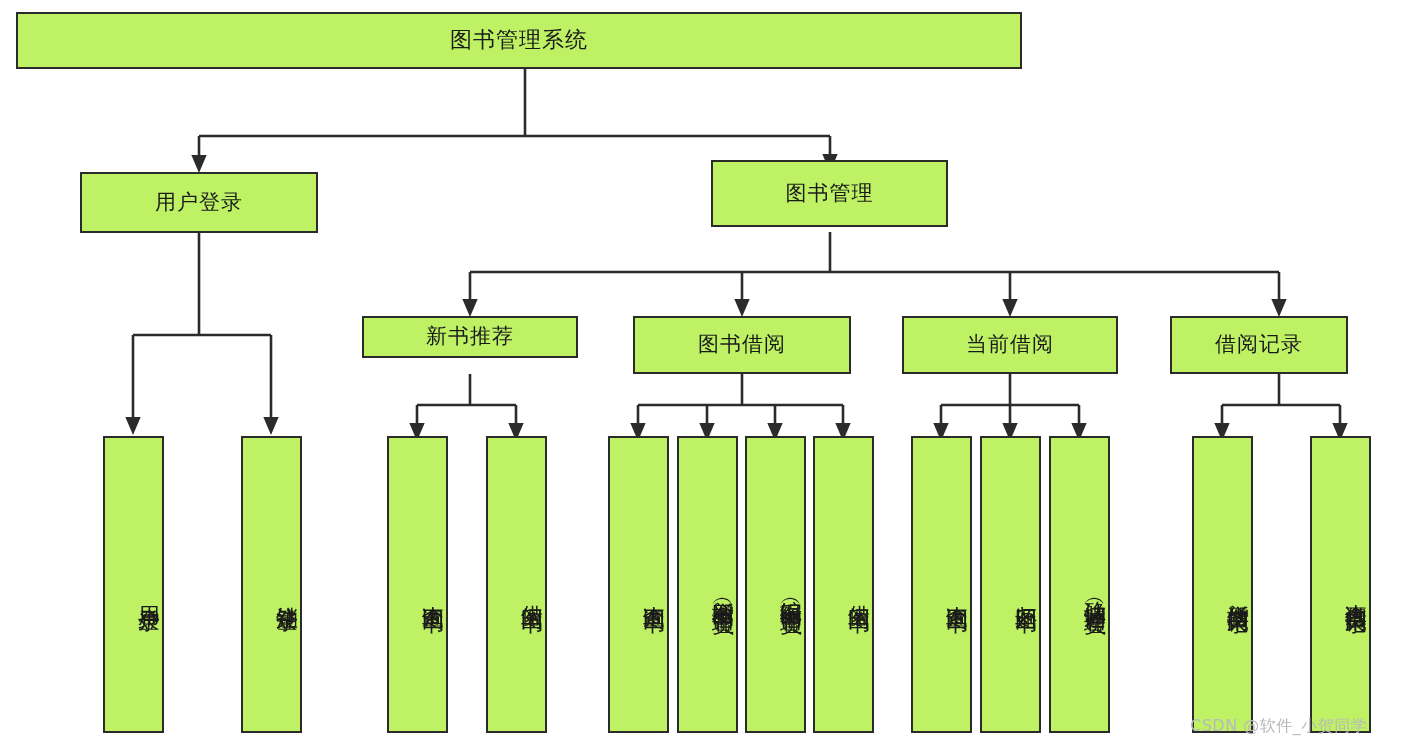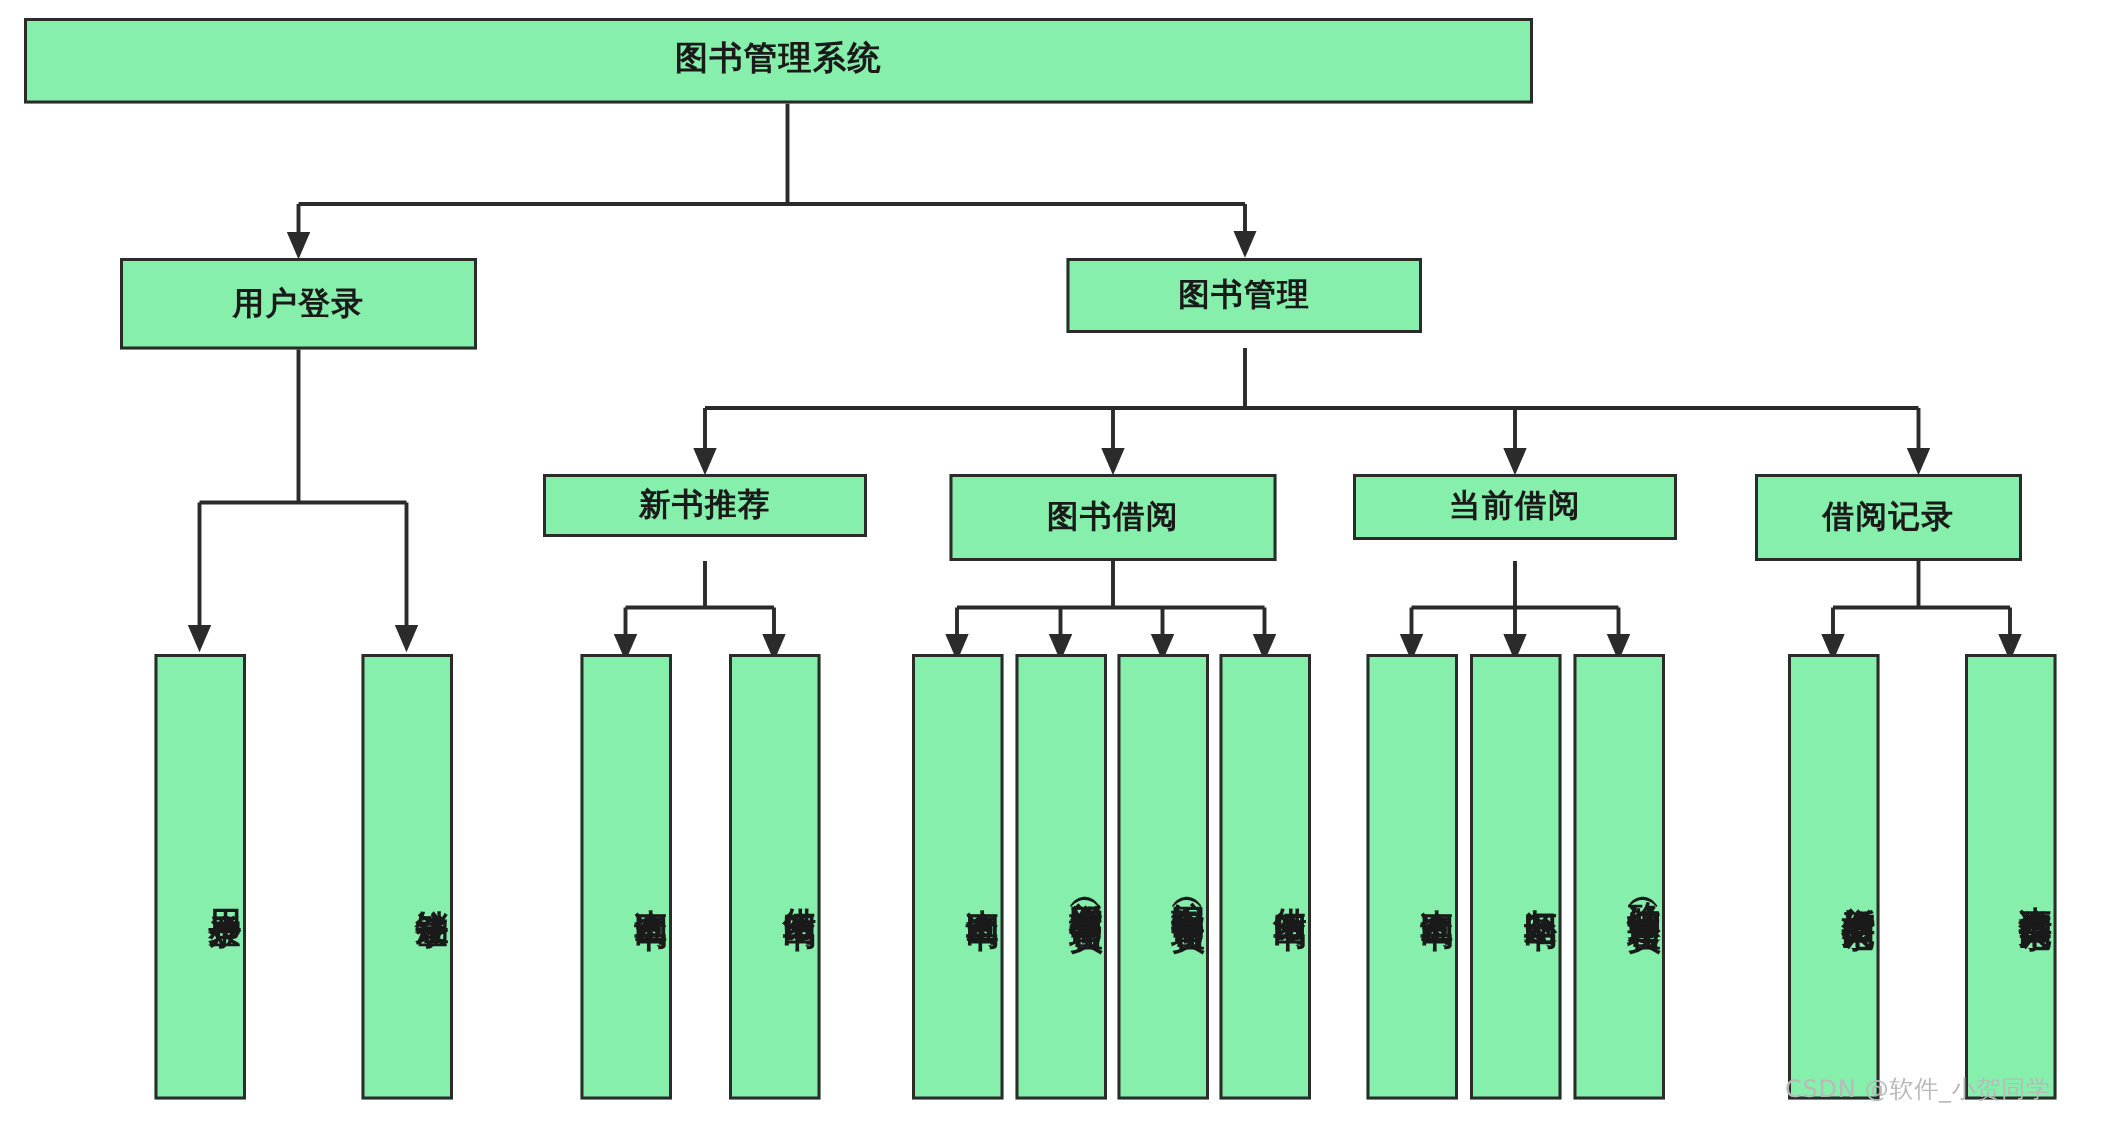--- a/index.html
+++ b/index.html
@@ -21,27 +21,26 @@
   #edge-layer {
     position: absolute;
     left: 0;
     top: 0;
     width: 1405px;
     height: 747px;
   }
   .node {
     position: absolute;
     box-sizing: border-box;
-    background: #86efac;
+    background: #bef264;
     border: 2.5px solid #2b2b2b;
     display: flex;
     align-items: center;
     justify-content: center;
     color: #1a1a1a;
-    font-weight: bold;
   }
   .node.horiz {
     font-size: 21px;
     letter-spacing: 1px;
     line-height: 1.2;
   }
   .node.root {
     font-size: 22px;
   }
   .node.vert {
@@ -125,31 +124,31 @@
     </g>
   </svg>
 
   <div class="node horiz root" style="left:16px; top:12px; width:1006px; height:57px;">
     <span>图书管理系统</span>
   </div>
 
   <div class="node horiz" style="left:80px; top:172px; width:238px; height:61px;">
     <span>用户登录</span>
   </div>
-  <div class="node horiz" style="left:711px; top:172px; width:237px; height:50px;">
+  <div class="node horiz" style="left:711px; top:160px; width:237px; height:67px;">
     <span>图书管理</span>
   </div>
 
   <div class="node horiz" style="left:362px; top:316px; width:216px; height:42px;">
     <span>新书推荐</span>
   </div>
   <div class="node horiz" style="left:633px; top:316px; width:218px; height:58px;">
     <span>图书借阅</span>
   </div>
-  <div class="node horiz" style="left:902px; top:316px; width:216px; height:44px;justify-content:center;">
+  <div class="node horiz" style="left:902px; top:316px; width:216px; height:58px;justify-content:center;">
     <span>当前借阅</span>
   </div>
   <div class="node horiz" style="left:1170px; top:316px; width:178px; height:58px;">
     <span>借阅记录</span>
   </div>
 
   <div class="node vert" style="left:103px; top:436px; width:61px; height:297px;">
     <span class="vlabel">用户登录</span>
   </div>
   <div class="node vert" style="left:241px; top:436px; width:61px; height:297px;">

